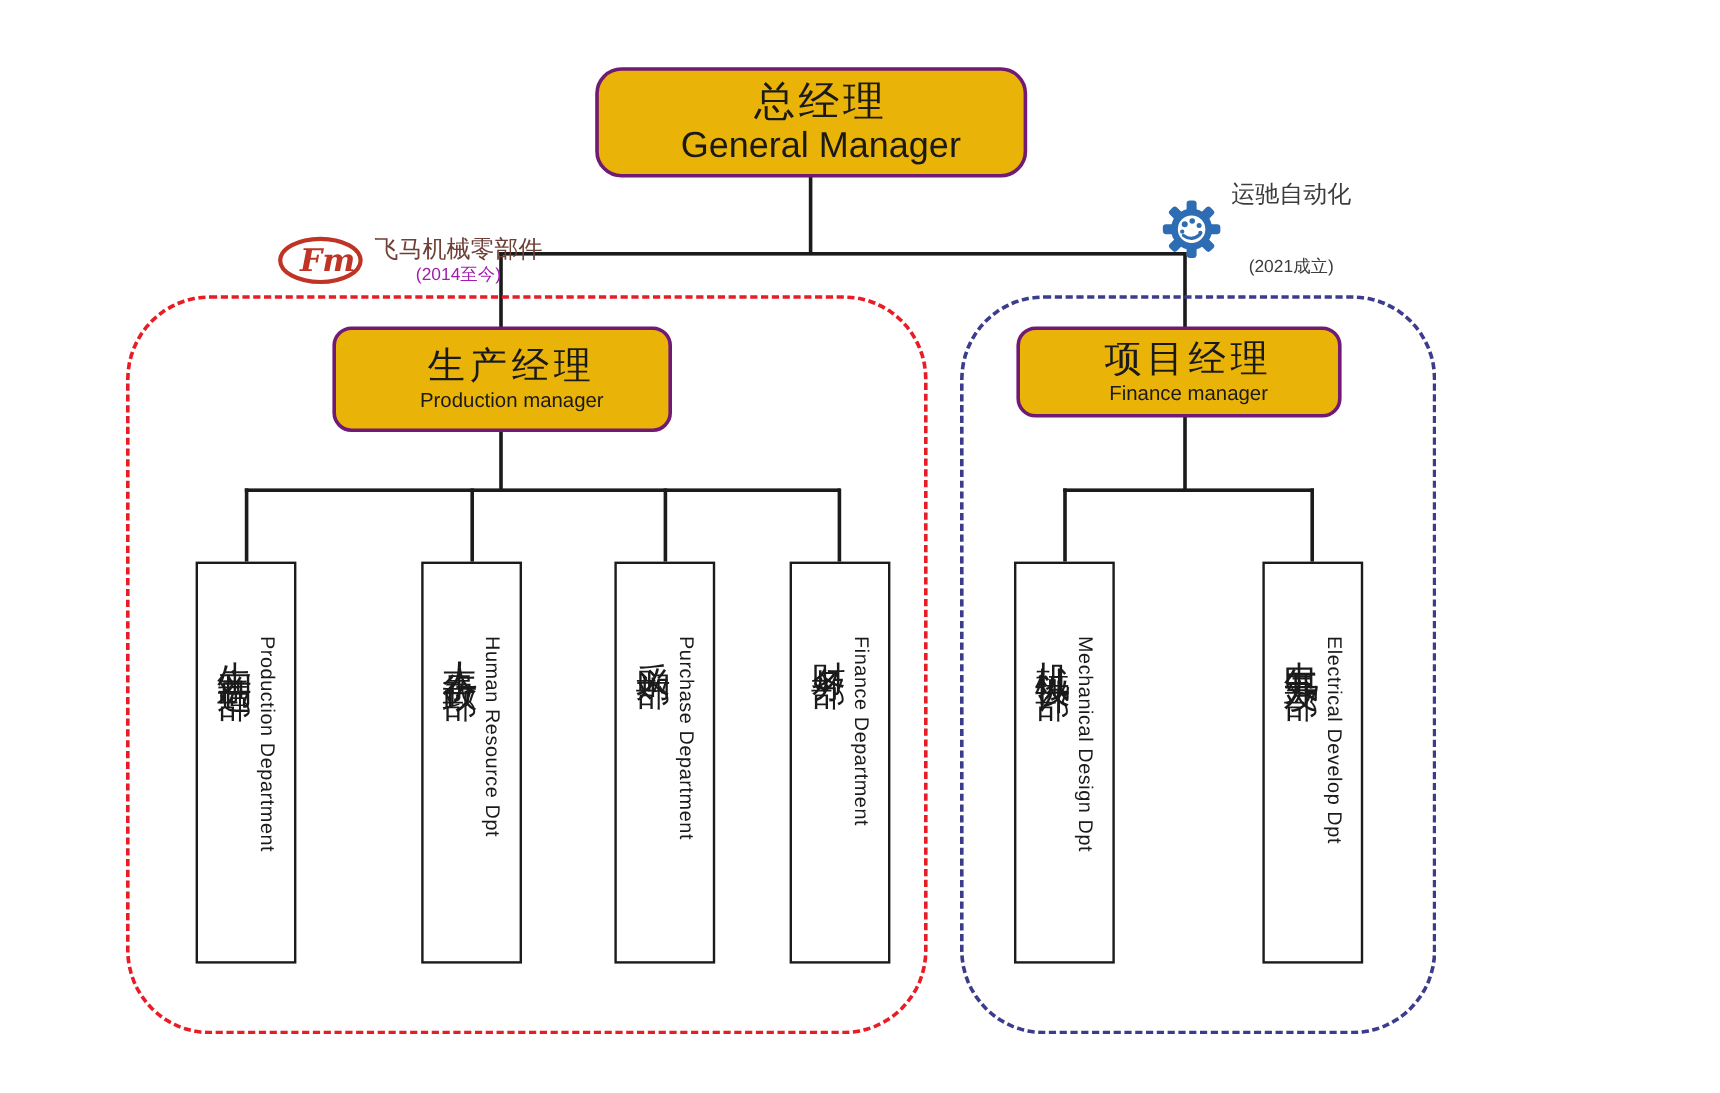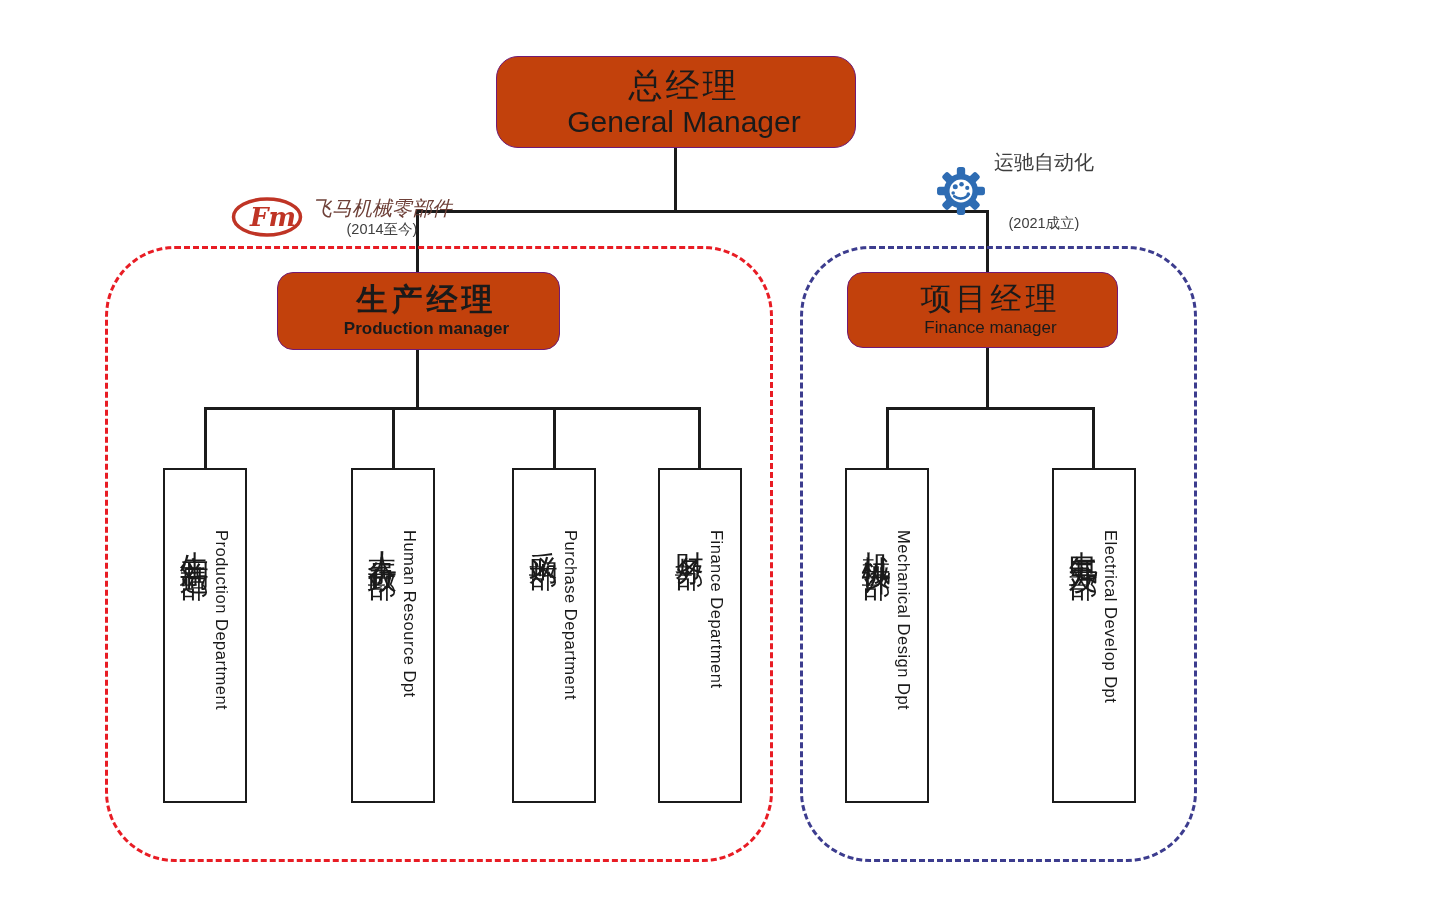--- a/index.html
+++ b/index.html
@@ -15,39 +15,39 @@
   }
 
   
   .line { position: absolute; background: #1b1b1b; }
   .v { width: 2.5px; }
   .h { height: 2.5px; }
 
   
   .node {
     position: absolute;
-    background: #c2410c;
-    border: 1px solid #701a75;
+    background: #eab308;
+    border: 3px solid #701a75;
     display: flex;
     flex-direction: column;
     align-items: center;
     justify-content: center;
     text-align: center;
     padding-left: 16px;
   }
   .node.round { border-radius: 22px; }
   .node.round-sm { border-radius: 16px; }
 
   .gm-box { left: 496px; top: 56px; width: 360px; height: 92px; }
   .gm-cn { font-size: 34px; letter-spacing: 3px; line-height: 1.15; }
   .gm-en { font-size: 30px; line-height: 1.1; }
 
   .mgr-cn { font-size: 31px; letter-spacing: 4px; line-height: 1.12; }
   .mgr-en { font-size: 17px; line-height: 1.2; margin-top: 1px; }
-  .mgr-prod { left: 277px; top: 272px; width: 283px; height: 78px; font-weight: bold; }
+  .mgr-prod { left: 277px; top: 272px; width: 283px; height: 88px; }
   .mgr-proj { left: 847px; top: 272px; width: 271px; height: 76px; }
 
   
   .group-outline {
     position: absolute;
     border-radius: 70px;
     border: 3px dashed transparent;
   }
   .group-red  { left: 105px; top: 246px; width: 668px; height: 616px; border-color: #e81c24; }
   .group-blue { left: 800px; top: 246px; width: 397px; height: 616px; border-color: #3c3c8e; }
@@ -90,26 +90,26 @@
   .dept-6 { left: 1052px; }
 
   
   .company {
     position: absolute;
     display: flex;
     align-items: center;
     gap: 8px;
   }
   .company-left  { left: 230px; top: 152px; margin-top: 44px; }
-  .company-right { left: 936px; top: 150px; }
+  .company-right { left: 968px; top: 150px; }
   .company-text { display: flex; flex-direction: column; align-items: center; }
   .company-name { font-size: 20px; line-height: 1.2; }
   .company-since { font-size: 14.5px; line-height: 1.2; margin-top: 1px; }
-  .company-left .company-name { color: #6e4038; font-style: italic; }
-  .company-left .company-since { color: #404040; }
+  .company-left .company-name { color: #6e4038; }
+  .company-left .company-since { color: #a21caf; }
   .company-right .company-name { color: #3d3d3d; }
   .company-right .company-since { color: #3d3d3d; margin-top: 41px; }
 </style>
 </head>
 <body>
 
 <div class="canvas">
 
   <div class="line v" style="left:674px; top:146px; height:66px;"></div>
   <div class="line h" style="left:416px; top:210px; width:572px;"></div>

